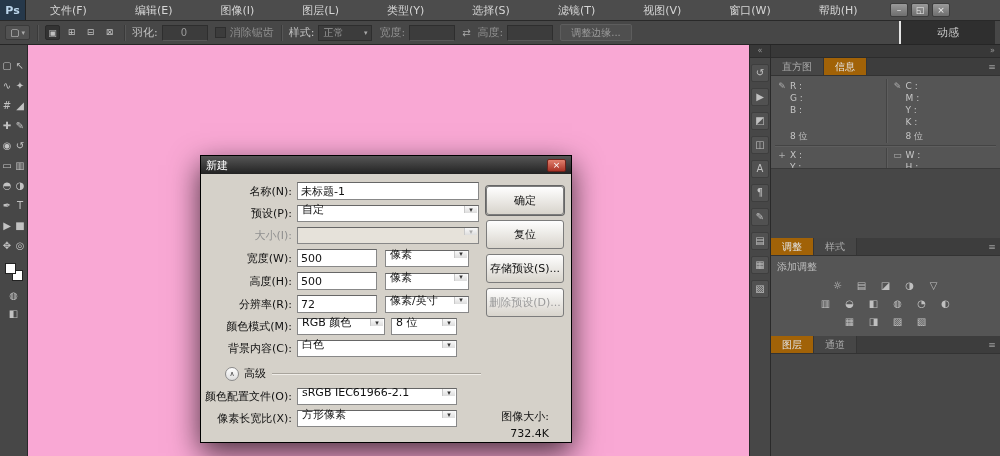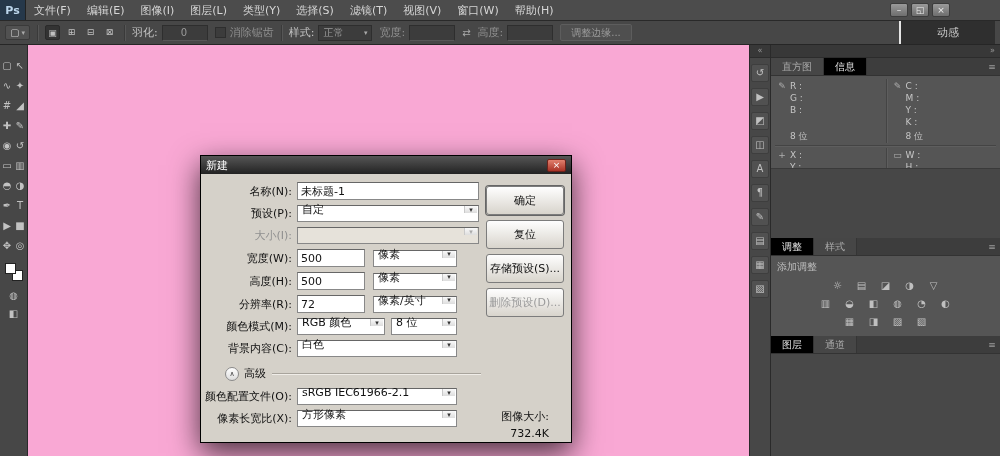--- a/index.html
+++ b/index.html
@@ -2,21 +2,21 @@
 <html><head>
 <meta charset="utf-8">
 <style>
 *{box-sizing:border-box;margin:0;padding:0}
 html,body{width:1000px;height:456px;overflow:hidden;background:#1f1f1f;
   font-family:"DejaVu Sans","Liberation Sans",sans-serif;font-size:11px;color:#ddd}
 
 .menubar{height:21px;background:#4c4c4c;border-bottom:1px solid #292929;display:flex;align-items:stretch}
 .ps-logo{width:26px;background:#26384a;color:#bcd6ec;font-weight:bold;font-size:11px;
   display:flex;align-items:center;justify-content:center;border-right:1px solid #222}
-.menu-item{padding:0 8px;display:flex;align-items:center;color:#d6d6d6;cursor:default}
+.menu-item{padding:0 24px;display:flex;align-items:center;color:#d6d6d6;cursor:default}
 .win-controls{margin-left:auto;margin-right:50px;display:flex;align-items:center;gap:3px}
 .win-btn{width:18px;height:14px;background:linear-gradient(#9a9a9a,#6e6e6e);border:1px solid #3c3c3c;
   border-radius:2px;color:#eee;font-size:9px;line-height:12px;text-align:center}
 
 .optionsbar{height:24px;background:#474747;border-bottom:1px solid #262626;display:flex;align-items:center;padding:0 5px;gap:7px}
 .ob-group{display:flex;align-items:center;gap:4px}
 .tool-preset{display:flex;align-items:center;gap:2px;padding:1px 4px;border:1px solid #3a3a3a;background:#515151;border-radius:2px}
 .tp-icon{font-size:10px;color:#ccc}
 .arr-sm{font-size:7px;color:#aaa}
 .vsep{width:1px;height:16px;background:#3a3a3a;box-shadow:1px 0 0 #565656}
@@ -51,21 +51,21 @@
 .dlg-close{margin-left:auto;width:19px;height:13px;background:linear-gradient(#e2806e,#a93326);
   border:1px solid #6e211a;border-radius:2px;color:#fff;font-size:9px;line-height:11px;text-align:center}
 .dlg-body{display:flex;padding:8px 6px 0 0;height:calc(100% - 18px)}
 .dlg-form{width:284px}
 .frow{display:flex;align-items:center;margin-bottom:5px}
 .f-label{width:96px;text-align:right;padding-right:5px;white-space:nowrap}
 .f-label.dim{color:#8f8f8f}
 .f-input{height:17px;border:1px solid #888;border-top-color:#666;background:#fff;font-size:11px;
   padding:8px 3px;font-family:inherit;color:#111}
 .w-full{width:182px}
-.w-num{width:68px}
+.w-num{width:80px}
 .f-select{height:17px;border:1px solid #888;border-top-color:#666;background:#fff;display:flex;
   align-items:center;justify-content:space-between;padding:0 1px 8px 4px;color:#111;font-size:11px}
 .f-select .arr{width:13px;text-align:center;font-size:7px;color:#333;border-left:1px solid #c9c9c9;
   align-self:stretch;display:flex;align-items:center;justify-content:center;background:linear-gradient(#fafafa,#ddd)}
 .f-select.dis{background:#e6e2da;color:#999}
 .f-select.dis .arr{color:#aaa}
 .w-unit{width:84px;margin-left:8px}
 .w-mid{width:160px}
 .w-mode{width:88px}
 .w-depth{width:66px;margin-left:6px}
@@ -85,21 +85,21 @@
   display:flex;flex-direction:column;align-items:center}
 .strip-header{width:100%;height:13px;background:#383838;color:#9a9a9a;font-size:8px;text-align:center;
   line-height:12px;border-bottom:1px solid #2c2c2c}
 .strip-icon{width:18px;height:18px;margin-top:6px;color:#c0c0c0;font-size:10px;line-height:16px;text-align:center;
   background:#515151;border:1px solid #3e3e3e;border-radius:2px}
 .panels{width:229px;background:#4a4a4a;display:flex;flex-direction:column}
 .panels-header{height:13px;background:#383838;border-bottom:1px solid #2c2c2c;color:#9a9a9a;font-size:8px;
   text-align:right;padding-right:5px;line-height:12px}
 .tabbar{display:flex;background:#3d3d3d;height:18px;align-items:stretch;border-bottom:1px solid #333}
 .tab{padding:0 11px;display:flex;align-items:center;color:#ababab;font-size:10px;background:#464646;border-right:1px solid #353535}
-.tab.active{background:#000000;color:#e2e2e2}
+.tab.active{background:#a16207;color:#e2e2e2}
 .tab-fill{flex:1}
 .panel-menu{width:16px;display:flex;align-items:center;justify-content:center;color:#9a9a9a;font-size:9px}
 .info-content{height:92px;background:#555;padding:3px 4px;font-size:9px;color:#c6c6c6}
 .info-top{display:flex;border-bottom:1px solid #444;box-shadow:0 1px 0 #5e5e5e;padding-bottom:2px;margin-bottom:2px}
 .info-col{width:50%;padding:1px 2px}
 .info-col.right{border-left:1px solid #444;box-shadow:inset 1px 0 0 #5e5e5e;padding-left:6px}
 .iline{display:flex;gap:3px;line-height:12px;height:12px}
 .iicon{width:10px;color:#b0b0b0;text-align:center}
 .idepth{margin-top:2px;padding-left:13px;line-height:12px}
 .info-bottom{display:flex}

